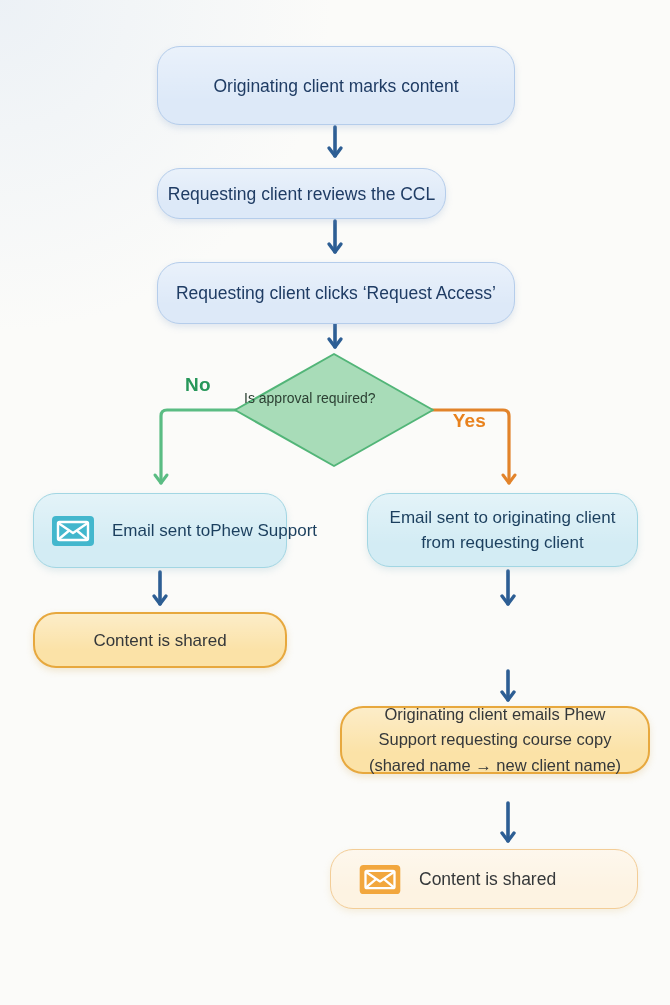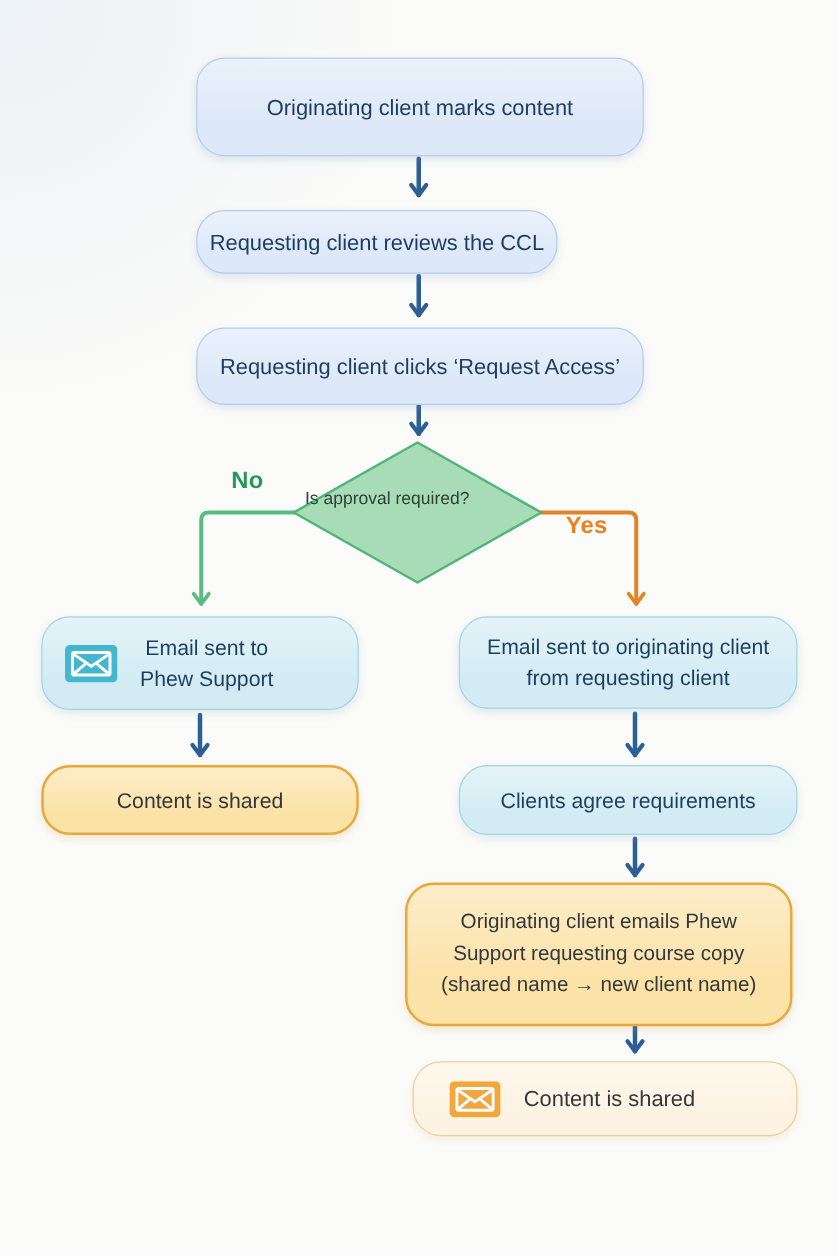--- a/index.html
+++ b/index.html
@@ -55,21 +55,21 @@
     box-shadow:0 3px 7px rgba(205,160,70,.22);
   }
   .box-cream{
     background-color:var(--cream-fill,#fdf3e2);
     border:1.5px solid var(--cream-border,#f3cd97);
     color:var(--yellow-text,#35383a);
     font-size:17.5px;
     box-shadow:0 3px 7px rgba(215,175,100,.18);
   }
   .row{flex-direction:row;gap:18px;}
-  .row .txt{display:flex;flex-direction:column;align-items:center;text-align:left;}
+  .row .txt{display:flex;flex-direction:row;align-items:flex-end;text-align:left;}
   .icon-badge{flex:0 0 auto;display:block;}
   .course{font-size:16.5px;line-height:25.5px;}
   .label{
     position:absolute;z-index:2;font-size:19px;font-weight:bold;letter-spacing:.2px;
   }
   #no-label{left:185px;top:374px;width:42px;text-align:left;color:var(--branch-green-text,#27975a);}
   #yes-label{left:442px;top:374px;width:44px;text-align:right;color:var(--branch-orange-text,#e8821e);margin-top:36px;}
   #decision-text{
     position:absolute;z-index:2;left:244px;top:385px;width:181px;
     text-align:left;color:var(--diamond-text,#2c4033);
@@ -158,25 +158,22 @@
 
   <div class="node box-yellow" style="left:33px;top:612px;width:254px;height:56px">
     <span>Content is shared</span>
   </div>
 
   <div class="node box-cyan" style="left:367px;top:493px;width:271px;height:74px">
     <span>Email sent to originating client</span>
     <span>from requesting client</span>
   </div>
 
-  <div class="node box-cyan" style="left:367px;top:612px;width:271px;height:56px">
-    <span>Clients agree requirements</span>
-  </div>
 
-  <div class="node box-yellow course" style="left:324px;top:706px;width:310px;height:115px">
+  <div class="node box-yellow course" style="left:340px;top:706px;width:310px;height:68px">
     <span>Originating client emails Phew</span>
     <span>Support requesting course copy</span>
     <span>(shared name → new client name)</span>
   </div>
 
   <div class="node box-cream row" style="left:330px;top:849px;width:308px;height:60px;justify-content:flex-start;padding-left:28px">
     <svg class="icon-badge" width="42" height="29" viewBox="0 0 42 30">
       <rect class="env-orange" x="0" y="0" width="42" height="30" rx="4"></rect>
       <rect x="6" y="6" width="30" height="18" rx="1.5" fill="none" stroke="#ffffff" stroke-width="2.4"></rect>
       <path d="M7,7.5 L21,17 L35,7.5" fill="none" stroke="#ffffff" stroke-width="2.4" stroke-linecap="round" stroke-linejoin="round"></path>

